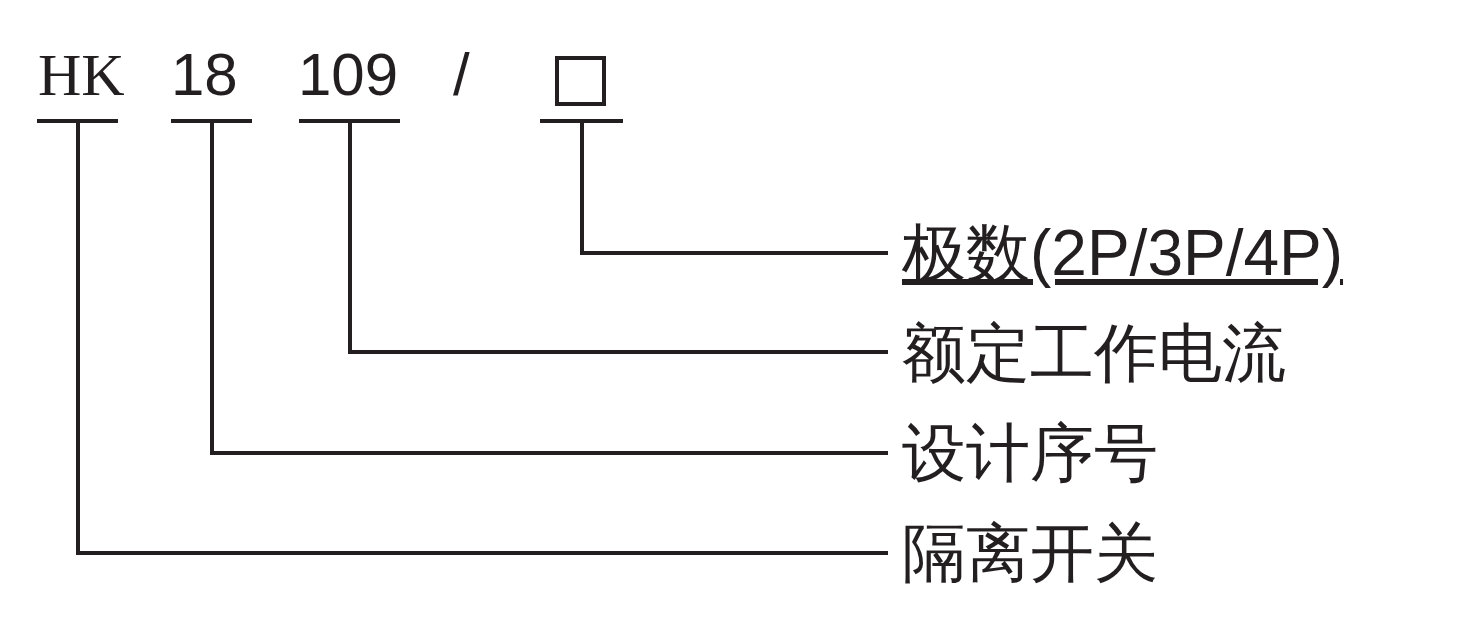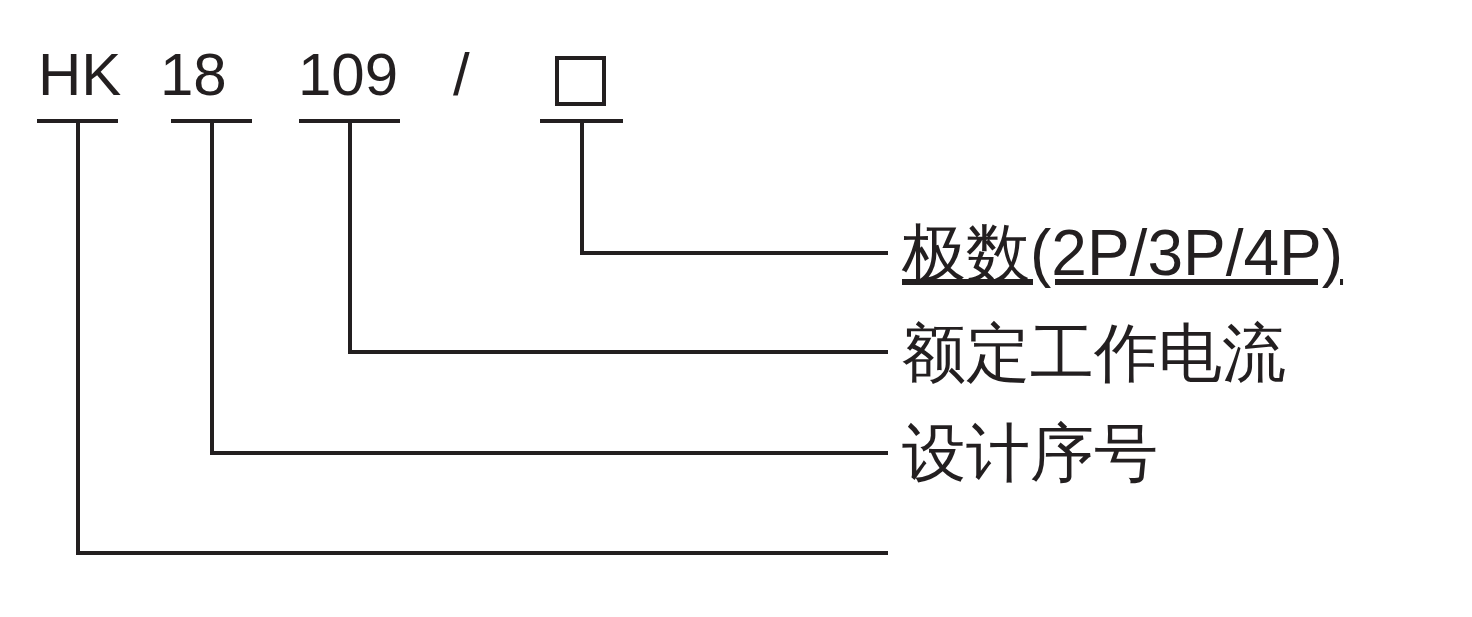--- a/index.html
+++ b/index.html
@@ -19,22 +19,22 @@
   
   .code-seg {
     position: absolute;
     top: 45px;
     font-size: 60px;
     line-height: 60px;
     letter-spacing: 0;
     white-space: nowrap;
     color: #231f20;
   }
-  .seg-prefix   { left: 38px;  }
-  .seg-design   { left: 160px; }
+  .seg-prefix   { left: 38px; font-family: Liberation Serif, serif;  }
+  .seg-design   { left: 171px; }
   .seg-current  { left: 298px; }
   .seg-slash    { left: 453px; }
   .pole-box {
     position: absolute;
     left: 555px;
     top: 56px;
     width: 43px;
     height: 42px;
     border: 4px solid #231f20;
     background: #ffffff;
@@ -93,14 +93,15 @@
   <div class="underline ul-pole"></div>
 
   <div class="connector conn-pole"></div>
   <div class="connector conn-current"></div>
   <div class="connector conn-design"></div>
   <div class="connector conn-prefix"></div>
 
   <span class="label lbl-pole">极数(2P/3P/4P)</span>
   <span class="label lbl-design">设计序号</span>
   <span class="label lbl-current">额定工作电流</span>
+  <span class="label lbl-prefix">隔离开关</span>
 
 </div>
 
 </body></html>

